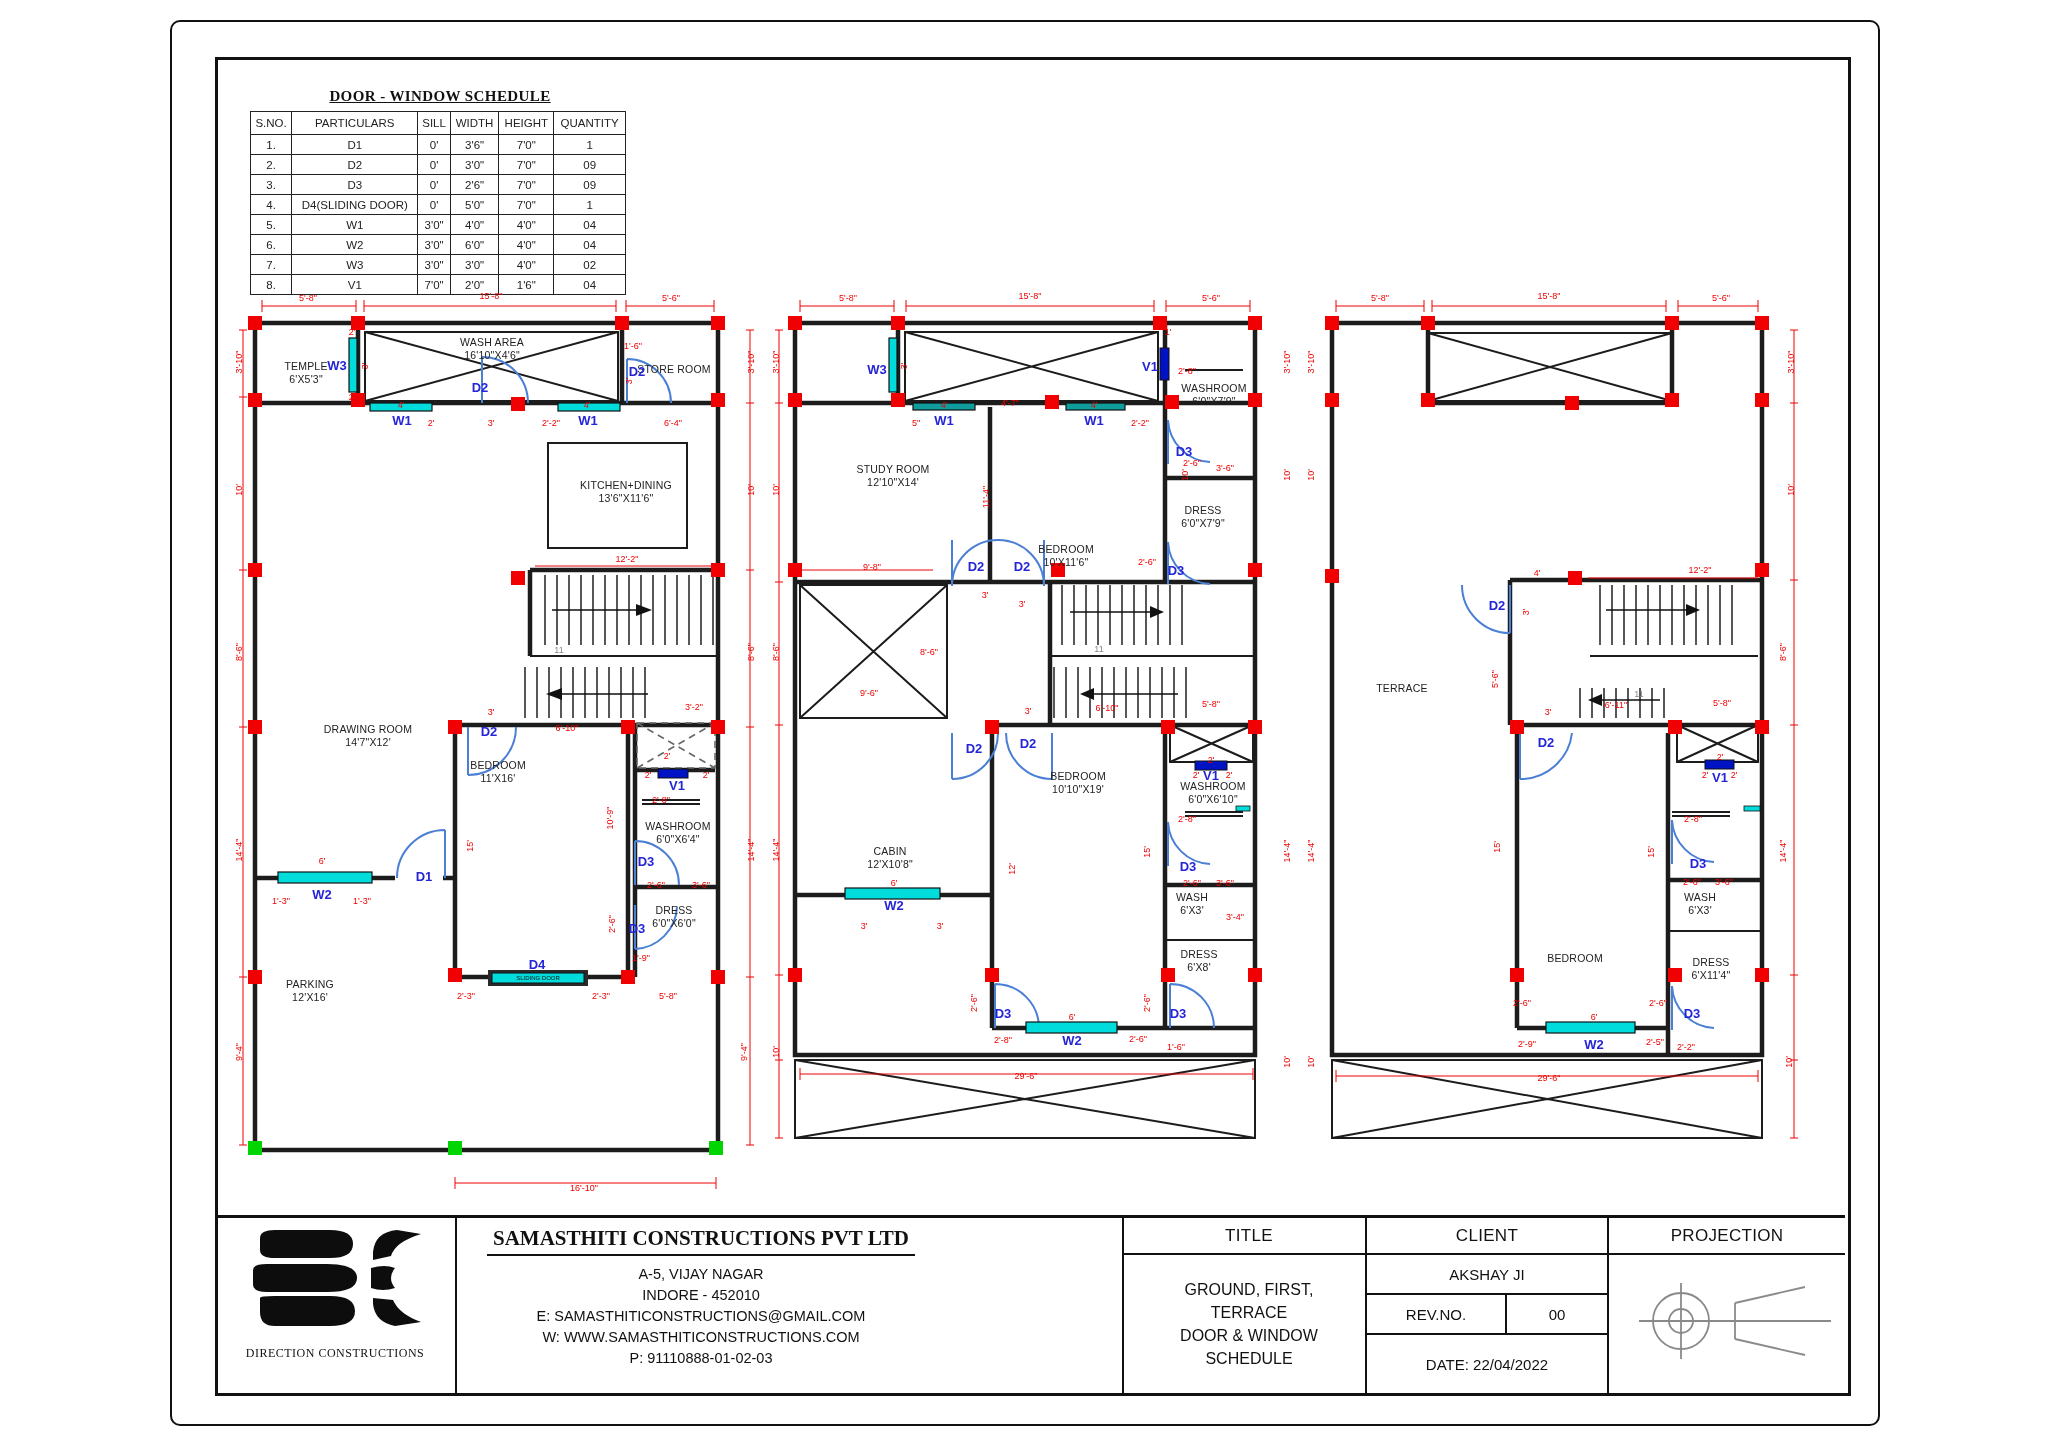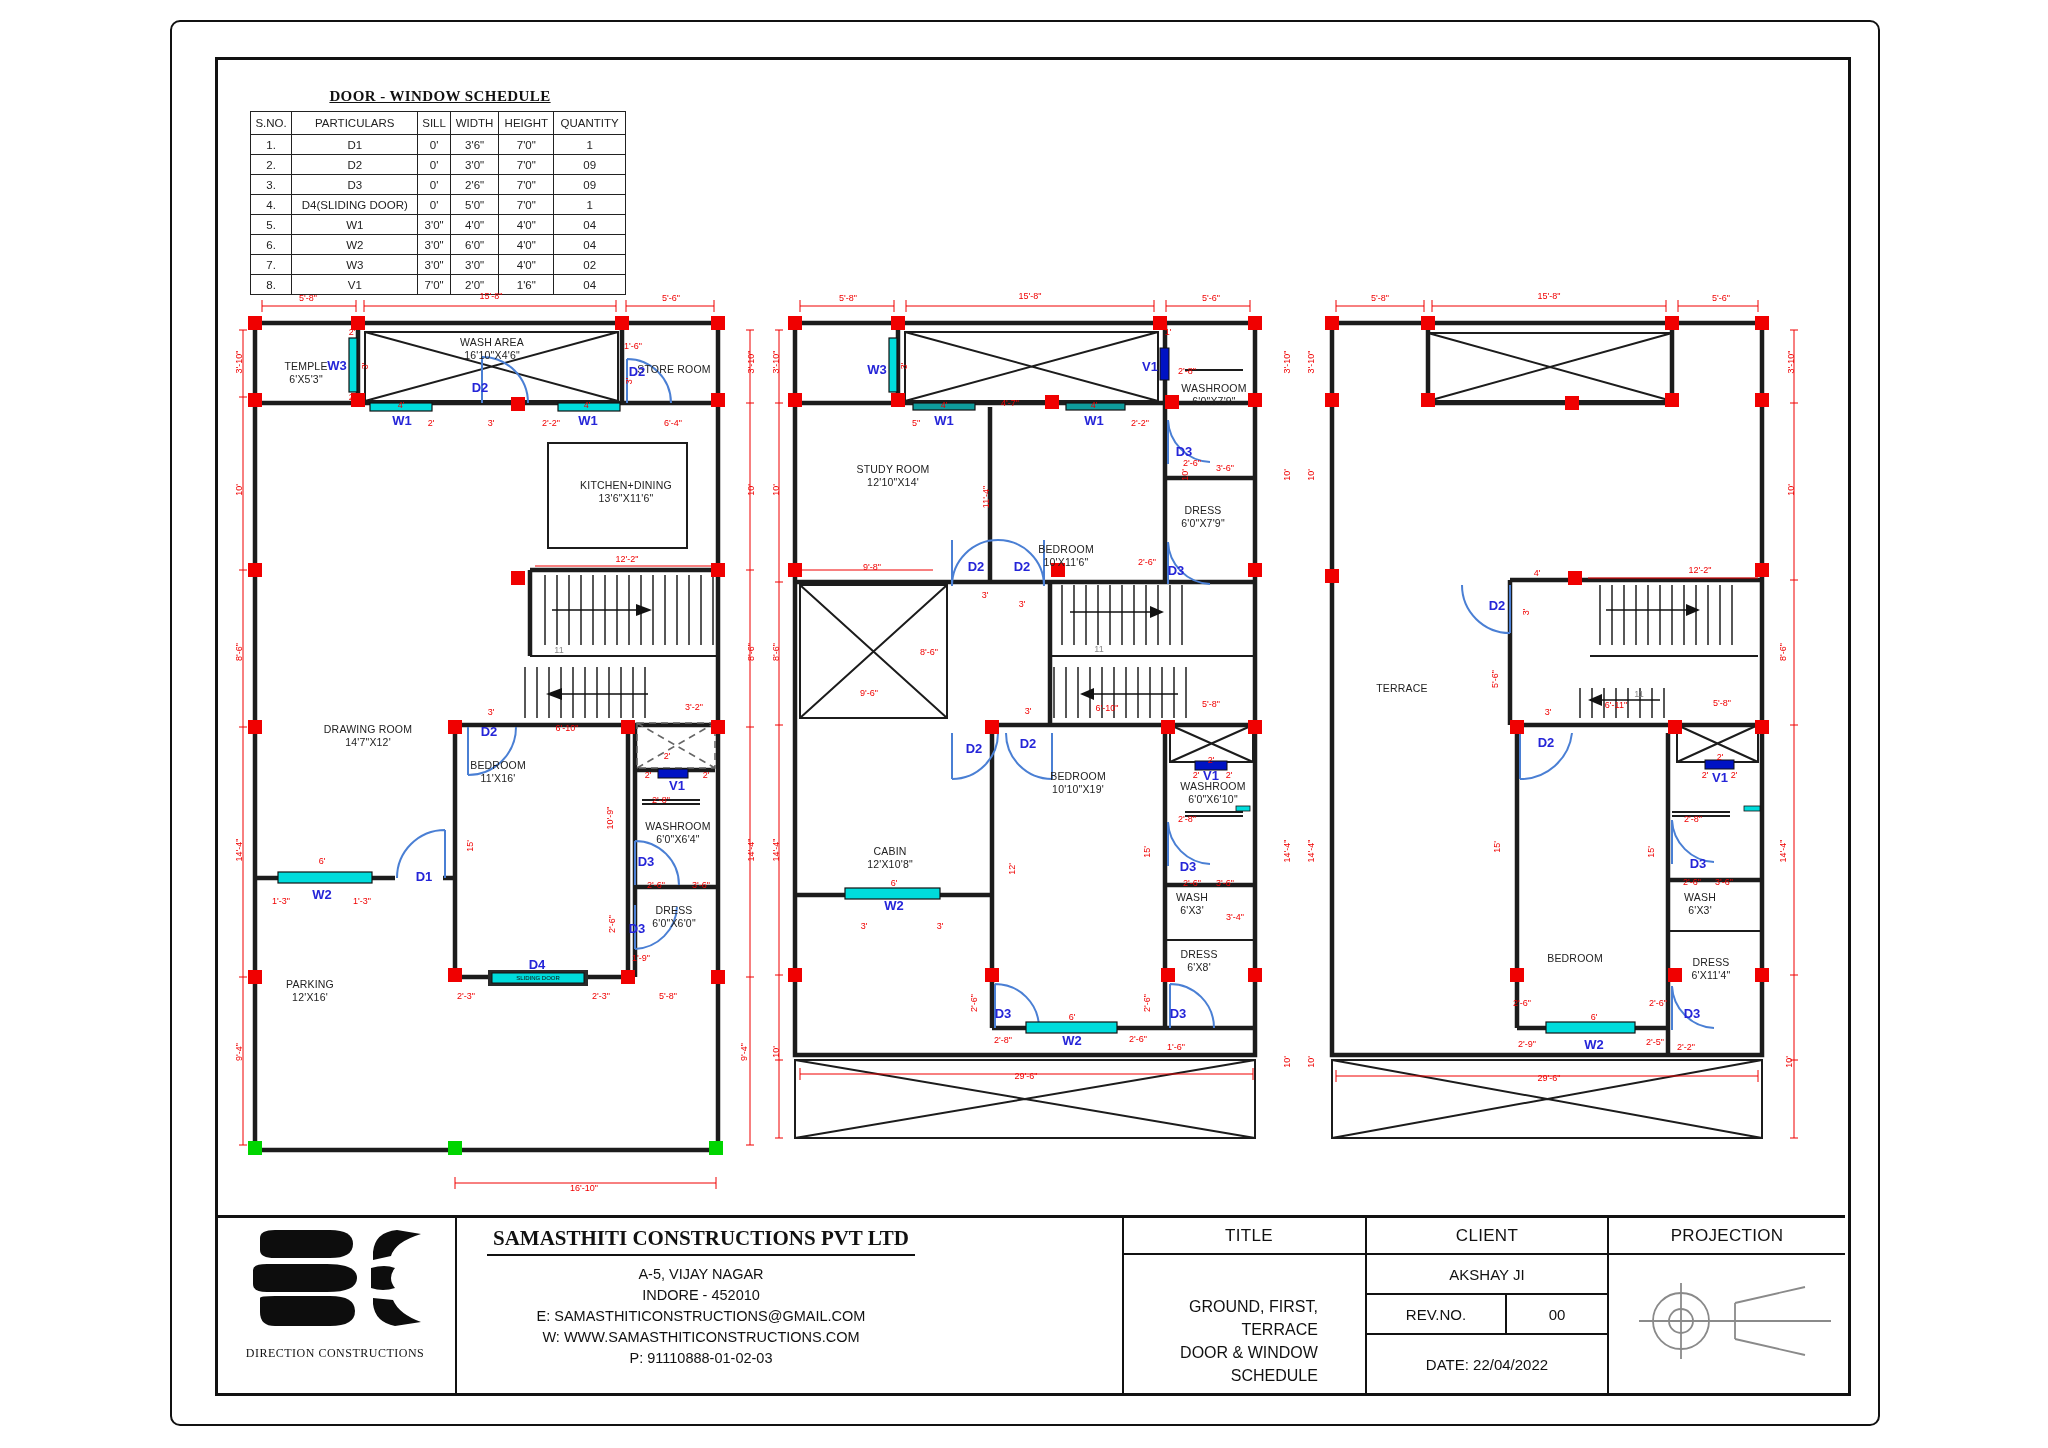--- a/index.html
+++ b/index.html
@@ -36,22 +36,22 @@
   #cell-logo{left:0;width:240px;border-left:none;}
   #cell-company{left:240px;width:490px;text-align:center;}
   #cell-direction{left:730px;width:177px;}
   #cell-title{left:907px;width:252px;}
   #cell-client{left:1150px;width:242px;}
   #cell-projection{left:1392px;width:238px;}
   #company-name{display:inline-block;margin-top:8px;font-family:"Liberation Serif",serif;
                 font-weight:bold;font-size:21px;border-bottom:2px solid #111;padding:0 6px 3px;}
   #company-address{margin-top:8px;font-size:14.5px;line-height:1.45;}
   #title-value{position:absolute;left:0;top:37px;width:100%;height:138px;display:flex;
-               align-items:center;justify-content:center;text-align:right;font-size:16px;
-               line-height:1.45;white-space:pre-line;margin-top:17px;}
+               align-items:center;justify-content:center;text-align:center;font-size:16px;
+               line-height:1.45;white-space:pre-line;}
   .client-row1{position:absolute;left:0;top:37px;width:100%;height:40px;border-bottom:2px solid #111;
                box-sizing:border-box;display:flex;align-items:center;justify-content:center;font-size:15px;}
   .client-row2{position:absolute;left:0;top:77px;width:100%;height:40px;border-bottom:2px solid #111;
                box-sizing:border-box;display:flex;}
   .client-row2 .rv{flex:0 0 140px;display:flex;align-items:center;justify-content:center;
                border-right:2px solid #111;box-sizing:border-box;font-size:15px;}
   .client-row2 .rn{flex:1;display:flex;align-items:center;justify-content:center;font-size:15px;}
   .client-row3{position:absolute;left:0;top:117px;width:100%;height:58px;display:flex;
                align-items:center;justify-content:center;font-size:15px;}
   #logo-caption{position:absolute;left:0;top:128px;width:240px;text-align:center;

